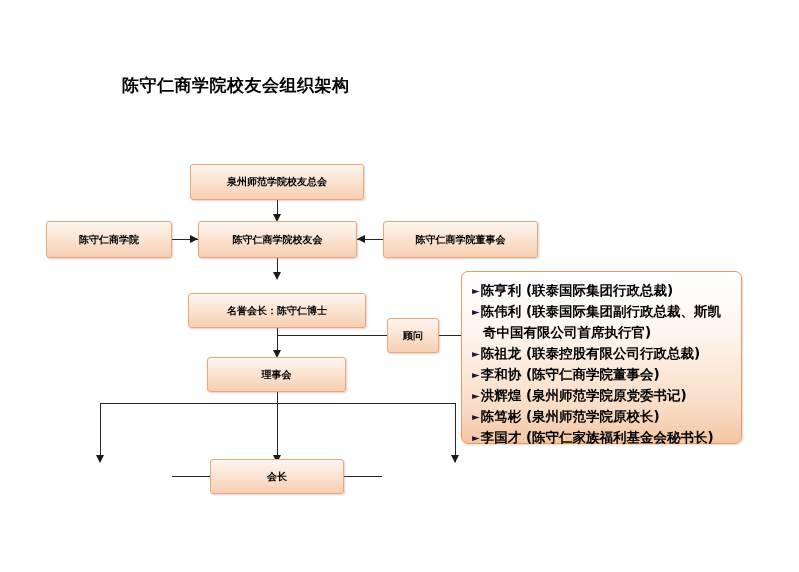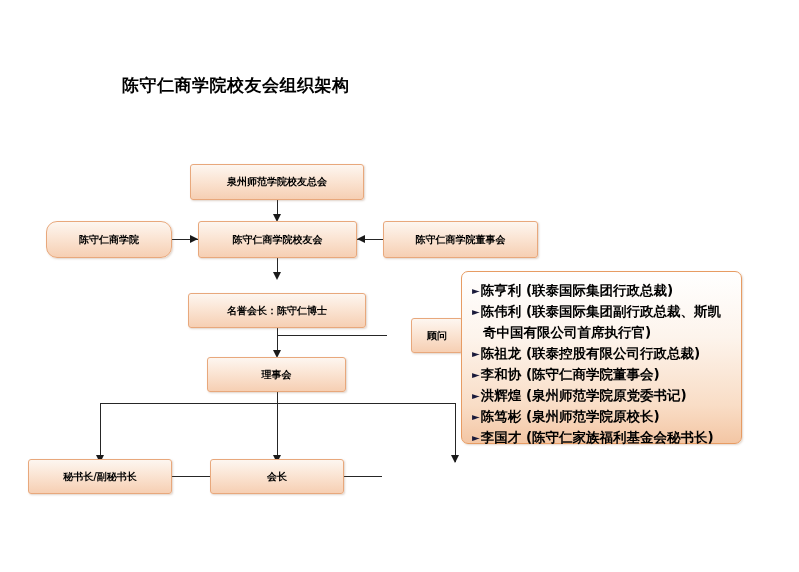--- a/index.html
+++ b/index.html
@@ -136,33 +136,32 @@
   <div class="arrow-down" style="left:95.5px; top:455px;"></div>
 
   <div class="ln ln-v" style="left:455px; top:403px; height:59px;"></div>
   <div class="arrow-down" style="left:450.5px; top:455px;"></div>
 
   <div class="ln ln-h" style="left:172px; top:476px; width:38px;"></div>
   <div class="ln ln-h" style="left:344px; top:476px; width:38px;"></div>
 
   <div class="node" style="left:190px; top:164px; width:174px; height:36px;">泉州师范学院校友总会</div>
 
-  <div class="node" style="left:46px; top:221px; width:126px; height:37px;border-radius:11px;">陈守仁商学院</div>
+  <div class="node" style="left:46px; top:221px; width:126px; height:37px;">陈守仁商学院</div>
 
   <div class="node" style="left:198px; top:221px; width:159px; height:37px;">陈守仁商学院校友会</div>
 
   <div class="node" style="left:383px; top:221px; width:155px; height:37px;">陈守仁商学院董事会</div>
 
   <div class="node" style="left:188px; top:293px; width:178px; height:35px;">名誉会长：陈守仁博士</div>
 
-  <div class="node" style="left:387px; top:318px; width:52px; height:35px;margin-left:24px;">顾问</div>
+  <div class="node" style="left:387px; top:318px; width:52px; height:35px;">顾问</div>
 
   <div class="node" style="left:207px; top:357px; width:139px; height:35px;">理事会</div>
 
-  <div class="node" style="left:28px; top:459px; width:144px; height:35px;">秘书长/副秘书长</div>
 
   <div class="node" style="left:210px; top:459px; width:134px; height:35px;">会长</div>
 
 
   <div class="panel" style="left:461px; top:271px; width:281px; height:173px;">
     <div id="advisor-list">
         <div class="panel-item"><span class="bullet">►</span><span>陈亨利 (联泰国际集团行政总裁)</span></div>
         <div class="panel-item"><span class="bullet">►</span><span>陈伟利 (联泰国际集团副行政总裁、斯凯奇中国有限公司首席执行官)</span></div>
         <div class="panel-item"><span class="bullet">►</span><span>陈祖龙 (联泰控股有限公司行政总裁)</span></div>
         <div class="panel-item"><span class="bullet">►</span><span>李和协 (陈守仁商学院董事会)</span></div>

